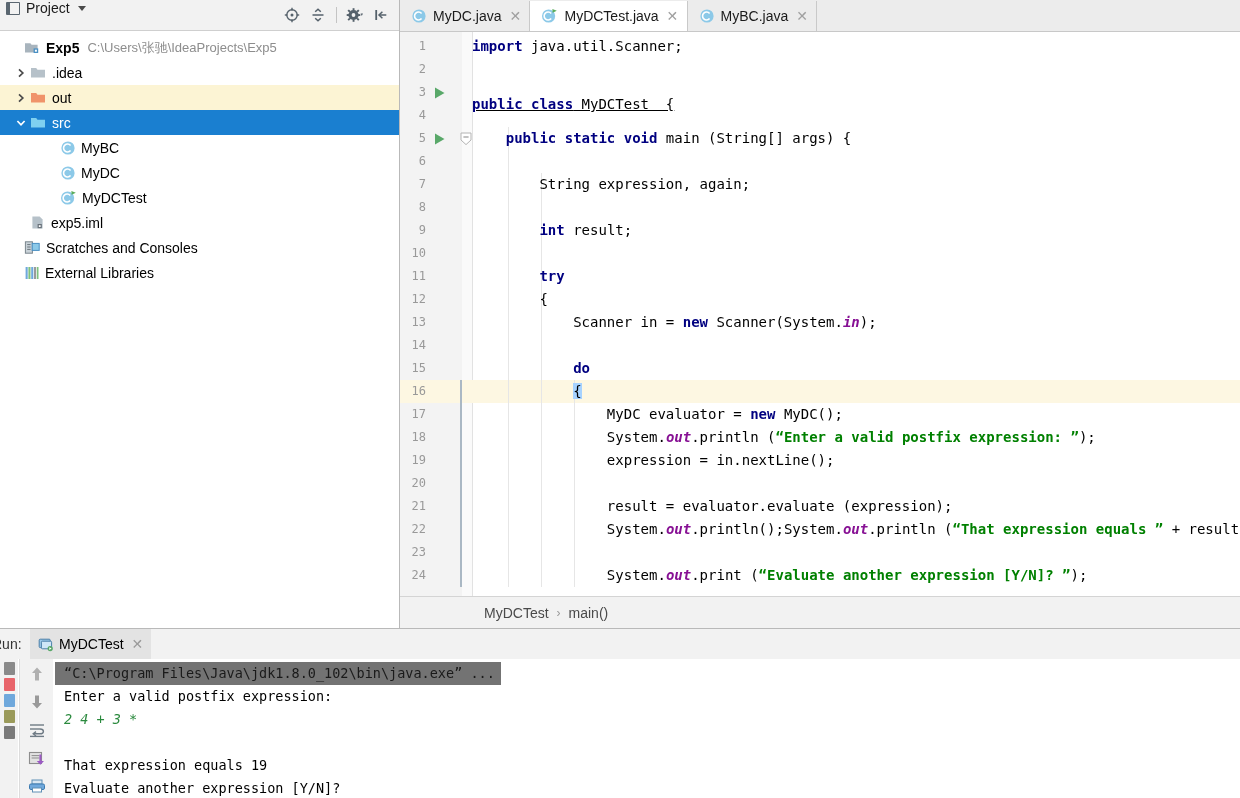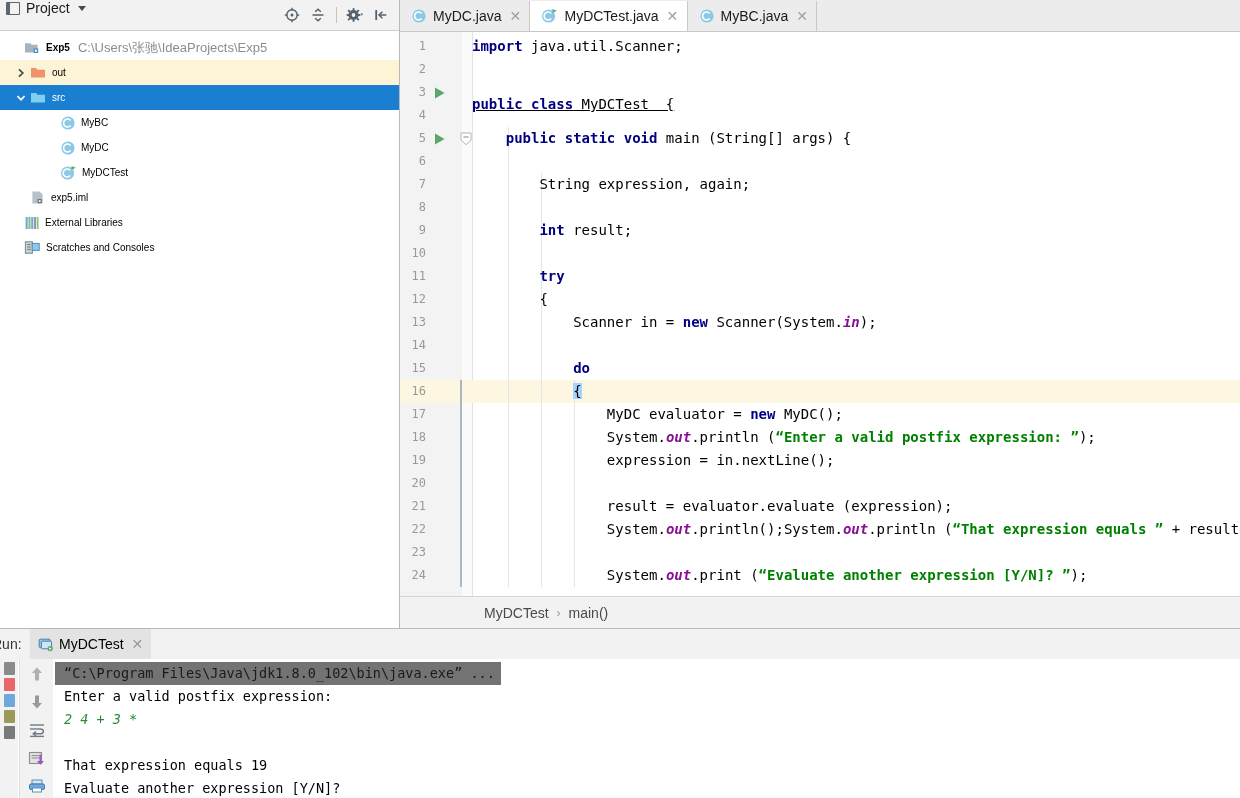--- a/index.html
+++ b/index.html
@@ -71,21 +71,21 @@
     color: #000;
   }
   .tree-row.sel { background: #1a7fd0; color: #fff; }
   .tree-row.hl { background: #fcf4d4; }
   .arrow {
     width: 18px; display: flex; align-items: center; justify-content: center;
     flex: 0 0 18px;
   }
   .arrow svg { display: block; }
   .ti { flex: 0 0 auto; margin-right: 5px; display: flex; align-items: center; }
-  .tlabel { font-size: 10px; }
+  .tlabel { font-size: 14px; }
   .tpath { font-size: 13px; color: #8d8d8d; margin-left: 8px; }
   .bold { font-weight: bold; }
 
   
   #editor-area {
     position: absolute; left: 400px; top: 0;
     width: 840px; height: 628px;
     background: #ffffff;
     overflow: hidden;
   }
@@ -302,20 +302,33 @@
           <span class="ti">
             <svg width="17" height="15" viewBox="0 0 17 15">
         <path d="M1 3.2 L6.4 3.2 L7.6 4.8 L13.6 4.8 L13.6 12.4 L1 12.4 Z" fill="#a8b4bd"></path>
         <rect x="9.6" y="8.4" width="4.6" height="4.6" fill="#4a90c4"></rect>
         <rect x="10.9" y="9.7" width="2" height="2" fill="#fff"></rect>
             </svg>
           </span>
           <span class="tlabel bold">Exp5</span>
           <span class="tpath">C:\Users\张驰\IdeaProjects\Exp5</span>
         </div>
+        <div class="tree-row" style="padding-left: 12px;">
+          <span class="arrow">
+            <svg width="10" height="10" viewBox="0 0 10 10">
+              <path d="M3 1.4 L6.8 5 L3 8.6" fill="none" stroke="#4a4a4a" stroke-width="1.7"></path>
+            </svg>
+          </span>
+          <span class="ti">
+            <svg width="17" height="15" viewBox="0 0 17 15">
+        <path d="M1 3 L6.2 3 L7.5 4.7 L15 4.7 L15 12.4 L1 12.4 Z" fill="#b6c1c9"></path>
+            </svg>
+          </span>
+          <span class="tlabel">.idea</span>
+        </div>
         <div class="tree-row hl" style="padding-left: 12px;">
           <span class="arrow">
             <svg width="10" height="10" viewBox="0 0 10 10">
               <path d="M3 1.4 L6.8 5 L3 8.6" fill="none" stroke="#4a4a4a" stroke-width="1.7"></path>
             </svg>
           </span>
           <span class="ti">
             <svg width="17" height="15" viewBox="0 0 17 15">
         <path d="M1 3 L6.2 3 L7.5 4.7 L15 4.7 L15 12.4 L1 12.4 Z" fill="#f0936a"></path>
             </svg>
@@ -369,46 +382,46 @@
         <div class="tree-row" style="padding-left: 12px;">
           <span class="arrow"></span>
           <span class="ti">
             <svg width="16" height="15" viewBox="0 0 16 15">
         <path d="M2.4 1.6 L9.6 1.6 L12.6 4.6 L12.6 13.4 L2.4 13.4 Z" fill="#b6c1c9"></path>
         <rect x="7.6" y="9" width="4.2" height="4.2" fill="#69727a"></rect>
         <rect x="8.8" y="10.2" width="1.8" height="1.8" fill="#fff"></rect>
             </svg>
           </span>
           <span class="tlabel">exp5.iml</span>
+        </div>
+        <div class="tree-row" style="padding-left: 6px;">
+          <span class="arrow"></span>
+          <span class="ti">
+            <svg width="17" height="15" viewBox="0 0 17 15">
+        <rect x="1.4" y="1.8" width="7" height="11.4" fill="#c9d2d8" stroke="#7a858d" stroke-width="1"></rect>
+        <line x1="3.2" y1="4.6" x2="6.6" y2="4.6" stroke="#6b757c" stroke-width="1"></line>
+        <line x1="3.2" y1="7" x2="6.6" y2="7" stroke="#6b757c" stroke-width="1"></line>
+        <line x1="3.2" y1="9.4" x2="6.6" y2="9.4" stroke="#6b757c" stroke-width="1"></line>
+        <rect x="8.2" y="3.4" width="7" height="7" fill="#8cc9e8" stroke="#4a90c4" stroke-width="1"></rect>
+            </svg>
+          </span>
+          <span class="tlabel">Scratches and Consoles</span>
         </div>
         <div class="tree-row" style="padding-left: 6px;">
           <span class="arrow"></span>
           <span class="ti">
             <svg width="16" height="16" viewBox="0 0 16 16">
         <rect x="1.6" y="2" width="2.1" height="12" fill="#6fa8dc"></rect>
         <rect x="4.4" y="2" width="2.1" height="12" fill="#7ec27e"></rect>
         <rect x="7.2" y="2" width="2.1" height="12" fill="#6fa8dc"></rect>
         <rect x="10" y="2" width="2.1" height="12" fill="#9a9a9a"></rect>
         <rect x="12.8" y="2" width="1.7" height="12" fill="#7ec27e"></rect>
             </svg>
           </span>
           <span class="tlabel">External Libraries</span>
-        </div>
-        <div class="tree-row" style="padding-left: 6px;">
-          <span class="arrow"></span>
-          <span class="ti">
-            <svg width="17" height="15" viewBox="0 0 17 15">
-        <rect x="1.4" y="1.8" width="7" height="11.4" fill="#c9d2d8" stroke="#7a858d" stroke-width="1"></rect>
-        <line x1="3.2" y1="4.6" x2="6.6" y2="4.6" stroke="#6b757c" stroke-width="1"></line>
-        <line x1="3.2" y1="7" x2="6.6" y2="7" stroke="#6b757c" stroke-width="1"></line>
-        <line x1="3.2" y1="9.4" x2="6.6" y2="9.4" stroke="#6b757c" stroke-width="1"></line>
-        <rect x="8.2" y="3.4" width="7" height="7" fill="#8cc9e8" stroke="#4a90c4" stroke-width="1"></rect>
-            </svg>
-          </span>
-          <span class="tlabel">Scratches and Consoles</span>
         </div>
       </div>
   </div>
 
   <div id="editor-area">
     <div id="tab-bar">
         <div class="tab">
           <span class="tab-ic">
             <svg width="16" height="16" viewBox="0 0 16 16">
         <circle cx="8" cy="8" r="6.6" fill="#8cc9e8"></circle>

